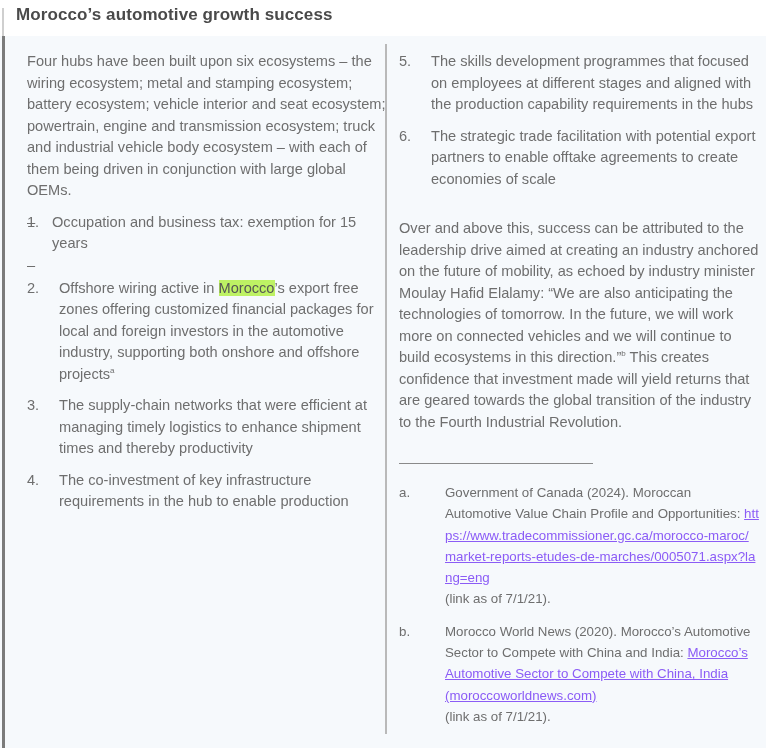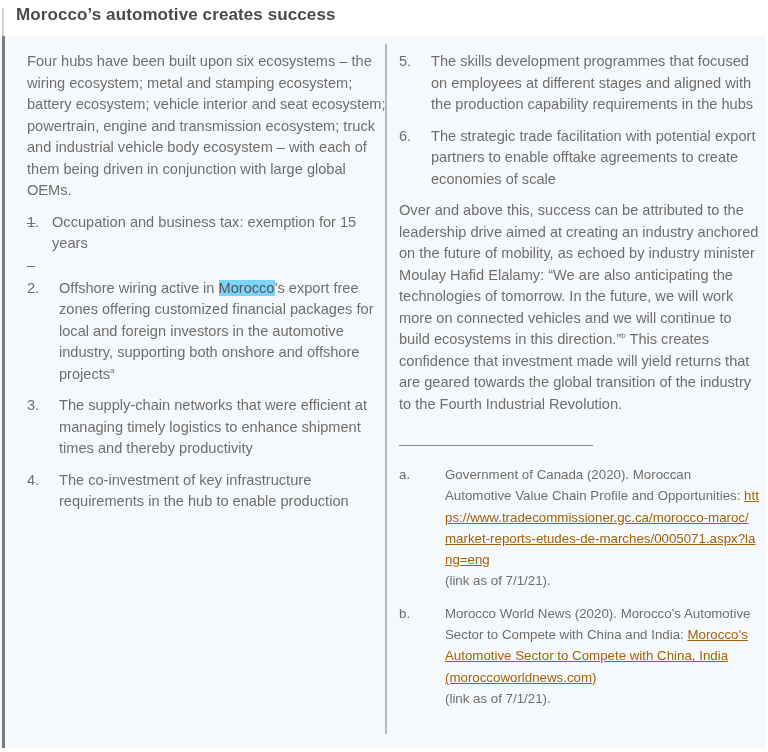--- a/index.html
+++ b/index.html
@@ -32,33 +32,33 @@
     position:absolute; left:385px; top:44px; width:2px; height:690px; background:#b9b9b9;
   }
   .col { position:absolute; font-size:14.6px; line-height:21.5px; color:#6e6e6e; }
   .col-left { left:27px; top:51px; width:360px; }
   .col-right { left:399px; top:51px; width:360px; }
   p { margin:0; }
   .numitem { position:relative; padding-left:32px; }
   .numitem .num { position:absolute; left:0; top:0; }
   .dashitem { position:relative; padding-left:25px; }
   .dashitem .dash { position:absolute; left:0; top:0; }
-  .hl { background:#7dd3fc; color:#555; }
+  .hl { background:#bef264; color:#555; }
   sup { font-size:8px; line-height:0; vertical-align:super; }
   .rule { width:194px; height:1px; background:#8a8a8a; }
   .fn { position:relative; padding-left:46px; font-size:13.3px; line-height:21.3px; }
   .fn .lbl { position:absolute; left:0; top:0; }
-  a.link { color:#a16207; text-decoration:underline; }
+  a.link { color:#8b5cf6; text-decoration:underline; }
 </style>
 </head>
 <body>
 
 <div class="title-bar">
   <div class="edge"></div>
-  <div class="title">Morocco’s automotive creates success</div>
+  <div class="title">Morocco’s automotive growth success</div>
 </div>
 <div class="panel"></div>
 <div class="left-edge"></div>
 <div class="divider"></div>
 
 <div class="col col-left">
   <p>Four hubs have been built upon six ecosystems – the wiring ecosystem; metal and stamping ecosystem; battery ecosystem; vehicle interior and seat ecosystem; powertrain, engine and transmission ecosystem; truck and industrial vehicle body ecosystem – with each of them being driven in conjunction with large global OEMs.</p>
 
   <div class="numitem" style="margin-top:10px">
     <span class="num">1.</span>
@@ -96,29 +96,29 @@
 <div class="col col-right">
   <div class="numitem">
     <span class="num">5.</span>
     <span>The skills development programmes that focused on employees at different stages and aligned with the production capability requirements in the hubs</span>
   </div>
   <div class="numitem" style="margin-top:10px">
     <span class="num">6.</span>
     <span>The strategic trade facilitation with potential export partners to enable offtake agreements to create economies of scale</span>
   </div>
 
-  <p style="margin-top:10px">
+  <p style="margin-top:28px">
     <span>Over and above this, success can be attributed to the leadership drive aimed at creating an industry anchored on the future of mobility, as echoed by industry minister Moulay Hafid Elalamy: “We are also anticipating the technologies of tomorrow. In the future, we will work more on connected vehicles and we will continue to build ecosystems in this direction.”</span><sup>b</sup><span> This creates confidence that investment made will yield returns that are geared towards the global transition of the industry to the Fourth Industrial Revolution.</span>
   </p>
 
   <div class="rule" style="margin-top:30px"></div>
 
   <div class="fn" style="margin-top:18px">
     <span class="lbl">a.</span>
-    <span>Government of Canada (2020). Moroccan Automotive Value Chain Profile and Opportunities: </span><a class="link" style="word-break:break-all">https://www.tradecommissioner.gc.ca/morocco-maroc/market-reports-etudes-de-marches/0005071.aspx?lang=eng</a><br>
+    <span>Government of Canada (2024). Moroccan Automotive Value Chain Profile and Opportunities: </span><a class="link" style="word-break:break-all">https://www.tradecommissioner.gc.ca/morocco-maroc/market-reports-etudes-de-marches/0005071.aspx?lang=eng</a><br>
     <span>(link as of 7/1/21).</span>
   </div>
 
   <div class="fn" style="margin-top:11px">
     <span class="lbl">b.</span>
     <span>Morocco World News (2020). Morocco’s Automotive Sector to Compete with China and India: </span><a class="link">Morocco’s Automotive Sector to Compete with China, India (moroccoworldnews.com)</a><br>
     <span>(link as of 7/1/21).</span>
   </div>
 </div>
 

